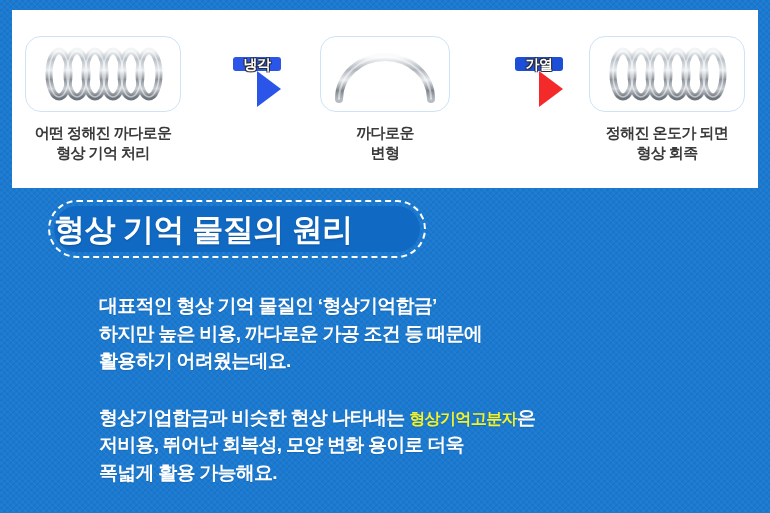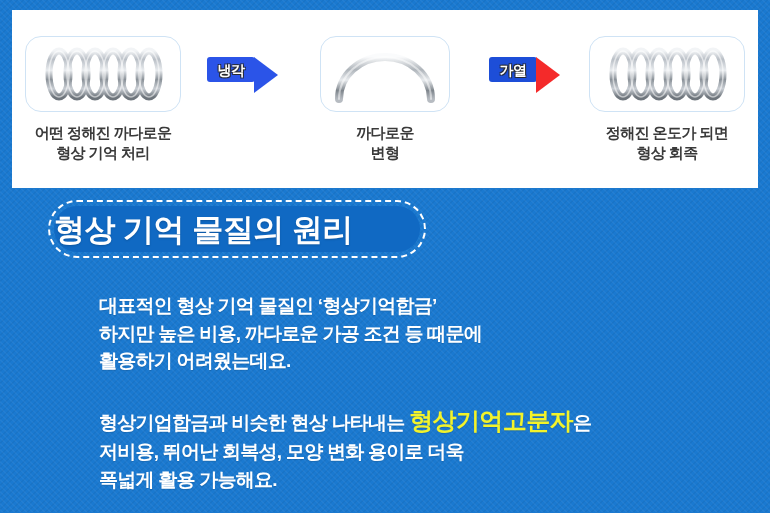--- a/index.html
+++ b/index.html
@@ -84,21 +84,22 @@
     display: flex;
     align-items: flex-start;
     justify-content: center;
     padding-top: 21px;
   }
   .arrow {
     position: relative;
     width: 74px;
     height: 36px;
     display: flex;
-    align-items: flex-start;
+    align-items: flex-end;
+    flex-direction: column;
   }
   .arrow .tail {
     width: 48px;
     height: 25px;
     border-radius: 3px;
     display: flex;
     align-items: center;
     justify-content: center;
   }
   .arrow .head {
@@ -170,21 +171,21 @@
     line-height: 1.45;
     letter-spacing: -0.75px;
     white-space: pre-line;
     text-shadow: 0 1px 1px rgba(0,0,0,0.12);
   }
   .para + .para { margin-top: 29px; }
 
   .para .hl {
     color: #f2f32a;
     background: transparent;
-    font-size: 24px;
+    font-size: 16px;
     font-weight: 700;
     letter-spacing: -0.6px;
   }
 </style>
 </head>
 <body>
 
 <div id="infographic">
 
   <div class="process-panel">

